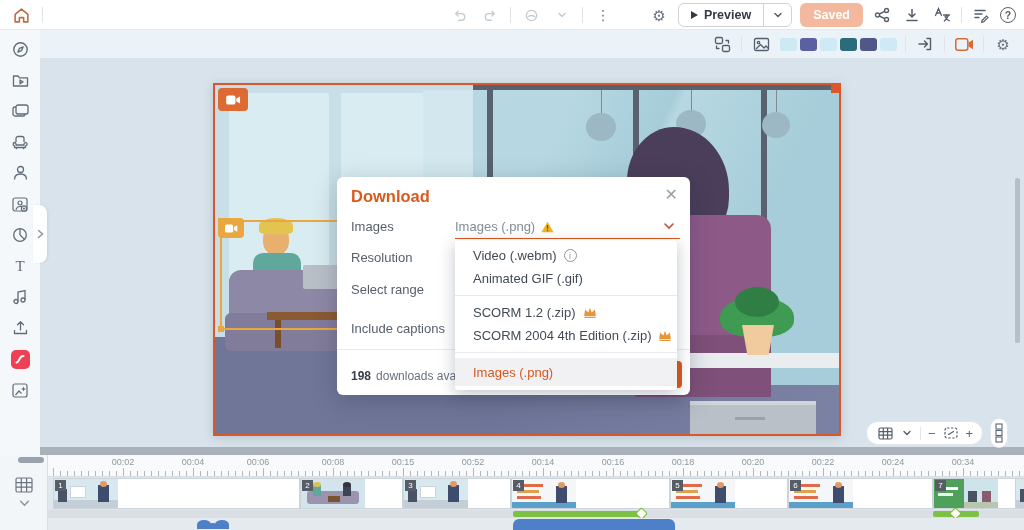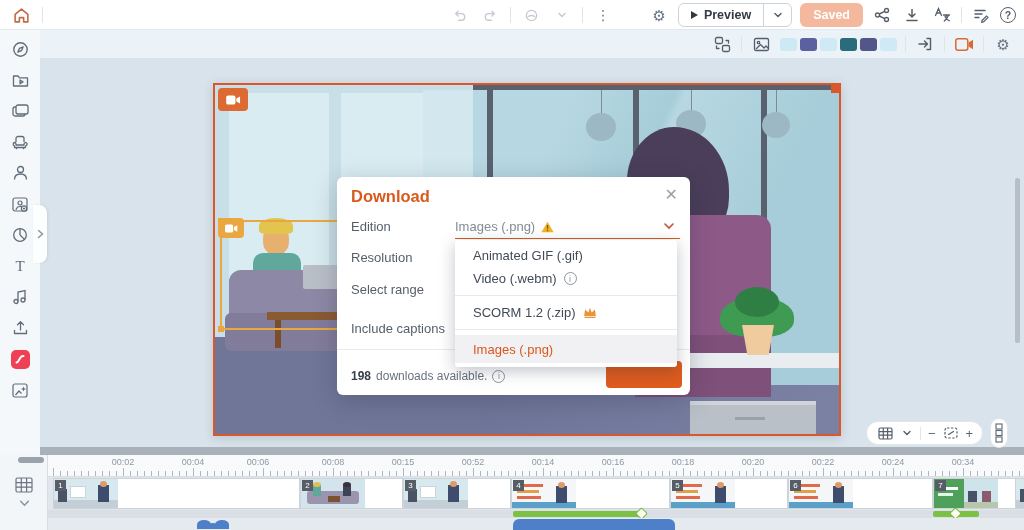--- a/index.html
+++ b/index.html
@@ -439,21 +439,21 @@
     <svg width="8" height="20" viewBox="0 0 8 20" fill="none" stroke="currentColor" stroke-width="1.1">
         <rect x="1" y="1" width="6" height="5"></rect>
         <rect x="1" y="7.5" width="6" height="5"></rect>
         <rect x="1" y="14" width="6" height="5"></rect>
       </svg>
   </div>
 
   <div class="dialog">
     <div class="dlg-title">Download</div>
     <div class="dlg-close">✕</div>
-    <div class="dlg-label" style="top:42px">Edition</div>
+    <div class="dlg-label" style="top:42px">Images</div>
     <div class="fmt-value">
       <span>Images (.png)</span>
       <span>
         <svg width="13" height="12" viewBox="0 0 16 14">
             <path d="M8 0.5 L15.5 13.5 H0.5 Z" fill="#f3b425"></path>
             <rect x="7.2" y="4.6" width="1.7" height="4.6" fill="#7a5a10"></rect>
             <rect x="7.2" y="10.4" width="1.7" height="1.7" fill="#7a5a10"></rect>
           </svg>
       </span>
     </div>
@@ -470,29 +470,38 @@
     <div class="dlg-footer">
       <b>198</b>
       <span>downloads available.</span>
       <span class="info-i">i</span>
     </div>
     <button class="dl-btn"></button>
   </div>
 
   <div class="dropdown" id="dropdown">
       <div class="dd-row">
-        <span>Animated GIF (.gif)</span>
-      </div>
-      <div class="dd-row">
         <span>Video (.webm)</span>
         <span class="info-i">i</span>
+      </div>
+      <div class="dd-row">
+        <span>Animated GIF (.gif)</span>
       </div>
       <div class="dd-divider"></div>
       <div class="dd-row">
         <span>SCORM 1.2 (.zip)</span>
+        <span style="display: flex;">
+          <svg width="14" height="11" viewBox="0 0 16 13" fill="#e8953a">
+            <path d="M1 11 L2.2 3 L6 6.5 L8 0.8 L10 6.5 L13.8 3 L15 11 Z"></path>
+            <rect x="1.6" y="11.8" width="12.8" height="1.2"></rect>
+          </svg>
+        </span>
+      </div>
+      <div class="dd-row">
+        <span>SCORM 2004 4th Edition (.zip)</span>
         <span style="display: flex;">
           <svg width="14" height="11" viewBox="0 0 16 13" fill="#e8953a">
             <path d="M1 11 L2.2 3 L6 6.5 L8 0.8 L10 6.5 L13.8 3 L15 11 Z"></path>
             <rect x="1.6" y="11.8" width="12.8" height="1.2"></rect>
           </svg>
         </span>
       </div>
       <div class="dd-divider"></div>
       <div class="dd-row selected">
         <span>Images (.png)</span>

